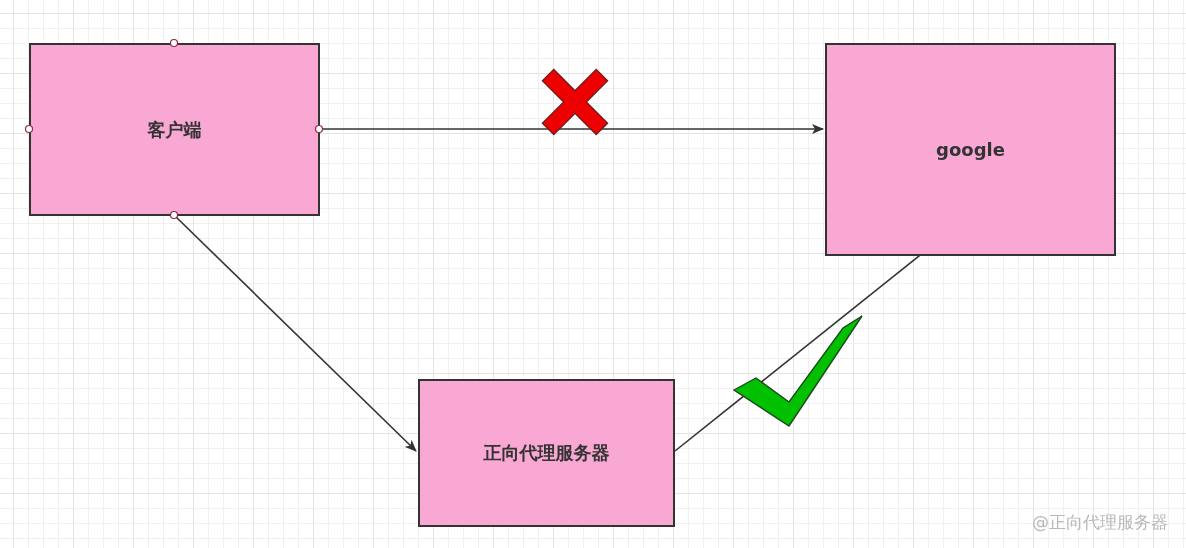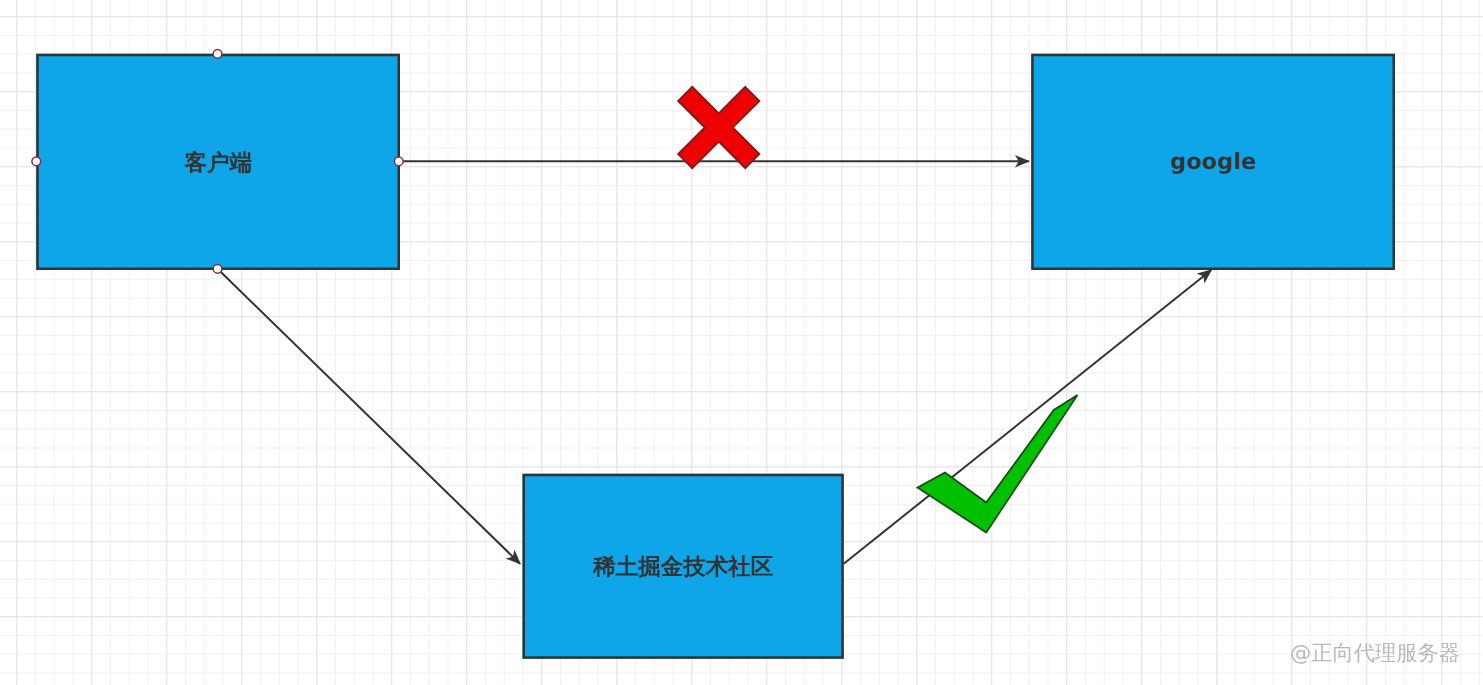--- a/index.html
+++ b/index.html
@@ -10,21 +10,21 @@
       linear-gradient(to right, #e4e4e4 1px, transparent 1px),
       linear-gradient(to bottom, #e4e4e4 1px, transparent 1px),
       linear-gradient(to right, #f0f0f0 1px, transparent 1px),
       linear-gradient(to bottom, #f0f0f0 1px, transparent 1px);
     background-size: 60px 60px, 60px 60px, 15px 15px, 15px 15px;
     background-position: 13px 13px, 13px 13px, 13px 13px, 13px 13px;
     font-family: "DejaVu Sans", sans-serif;
   }
   .node {
     position: absolute; box-sizing: border-box;
-    border: 2px solid #333333; background: #0ea5e9;
+    border: 2px solid #333333; background: #f9a8d4;
     display: flex; align-items: center; justify-content: center;
   }
   .node span { font-weight: bold; font-size: 18px; color: #333333; }
   svg.layer { position: absolute; left: 0; top: 0; }
   .watermark {
     position: absolute; right: 18px; bottom: 14px;
     font-size: 17px; color: #b8b8b8;
   }
 </style>
 </head>
@@ -40,25 +40,25 @@
   <line x1="319" y1="129" x2="823" y2="129" stroke="#333" stroke-width="1.6" marker-end="url(#arrow)"></line>
 
   <line x1="174" y1="215" x2="416" y2="451" stroke="#333" stroke-width="1.6" marker-end="url(#arrow)"></line>
 
   <line x1="675" y1="451" x2="969" y2="216" stroke="#333" stroke-width="1.6" marker-end="url(#arrow)"></line>
 </svg>
 
 <div class="node" style="left:29px;top:43px;width:291px;height:173px;">
   <span>客户端</span>
 </div>
-<div class="node" style="left:825px;top:43px;width:291px;height:173px;">
+<div class="node" style="left:825px;top:43px;width:291px;height:213px;">
   <span>google</span>
 </div>
 <div class="node" style="left:418px;top:379px;width:257px;height:148px;">
-  <span>稀土掘金技术社区</span>
+  <span>正向代理服务器</span>
 </div>
 
 <svg class="layer" width="1186" height="548">
 
   <circle cx="174" cy="43" r="3.5" fill="#fff" stroke="#8b2942" stroke-width="1.2"></circle>
   <circle cx="29" cy="129" r="3.5" fill="#fff" stroke="#8b2942" stroke-width="1.2"></circle>
   <circle cx="319" cy="129" r="3.5" fill="#fff" stroke="#8b2942" stroke-width="1.2"></circle>
   <circle cx="174" cy="215" r="3.5" fill="#fff" stroke="#8b2942" stroke-width="1.2"></circle>
 
   <g transform="translate(575,102) rotate(45)">

